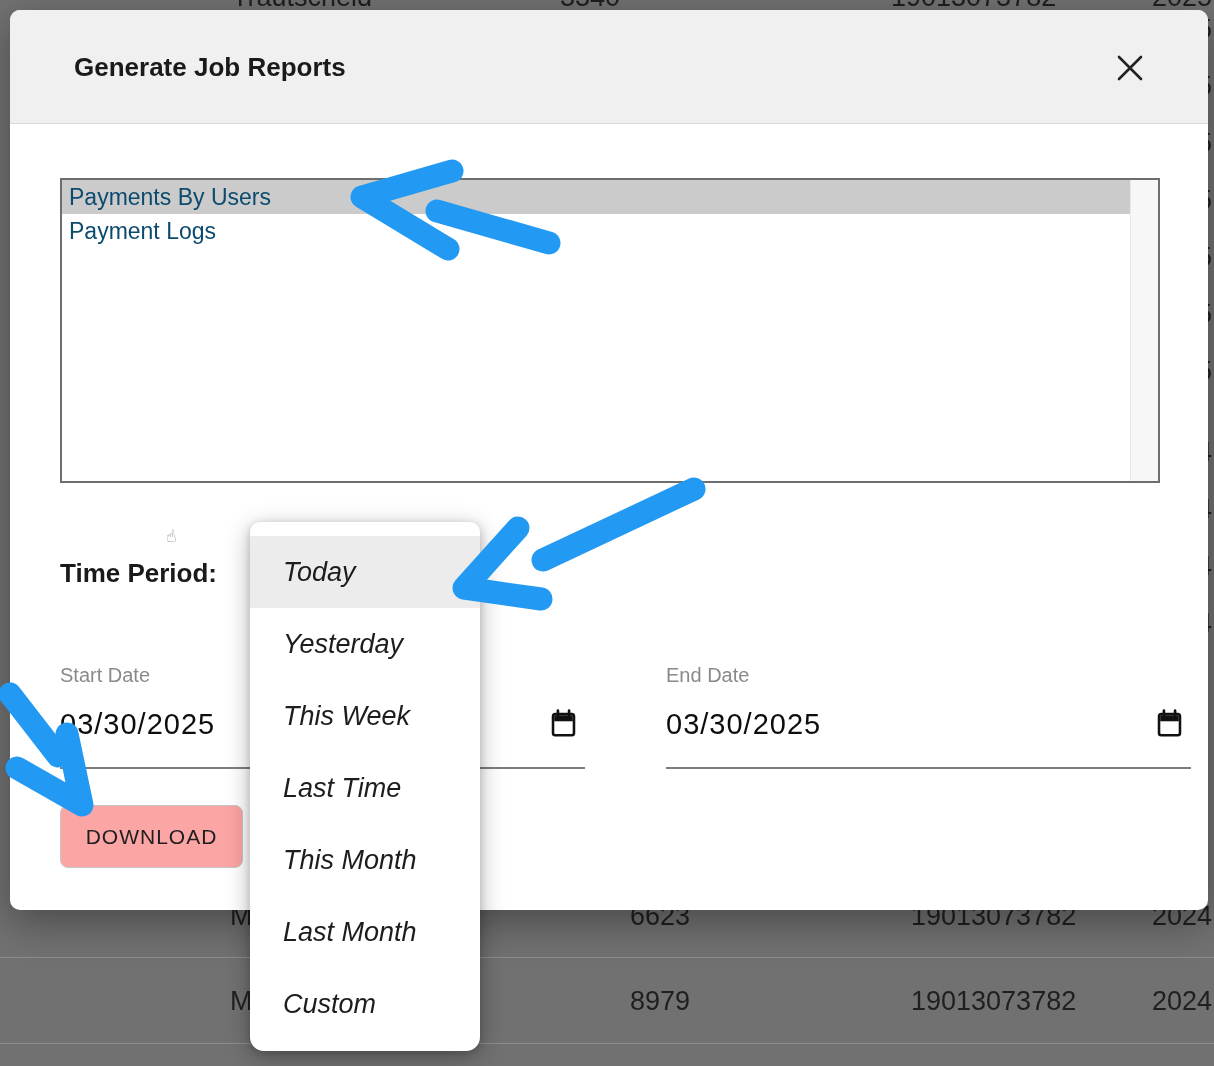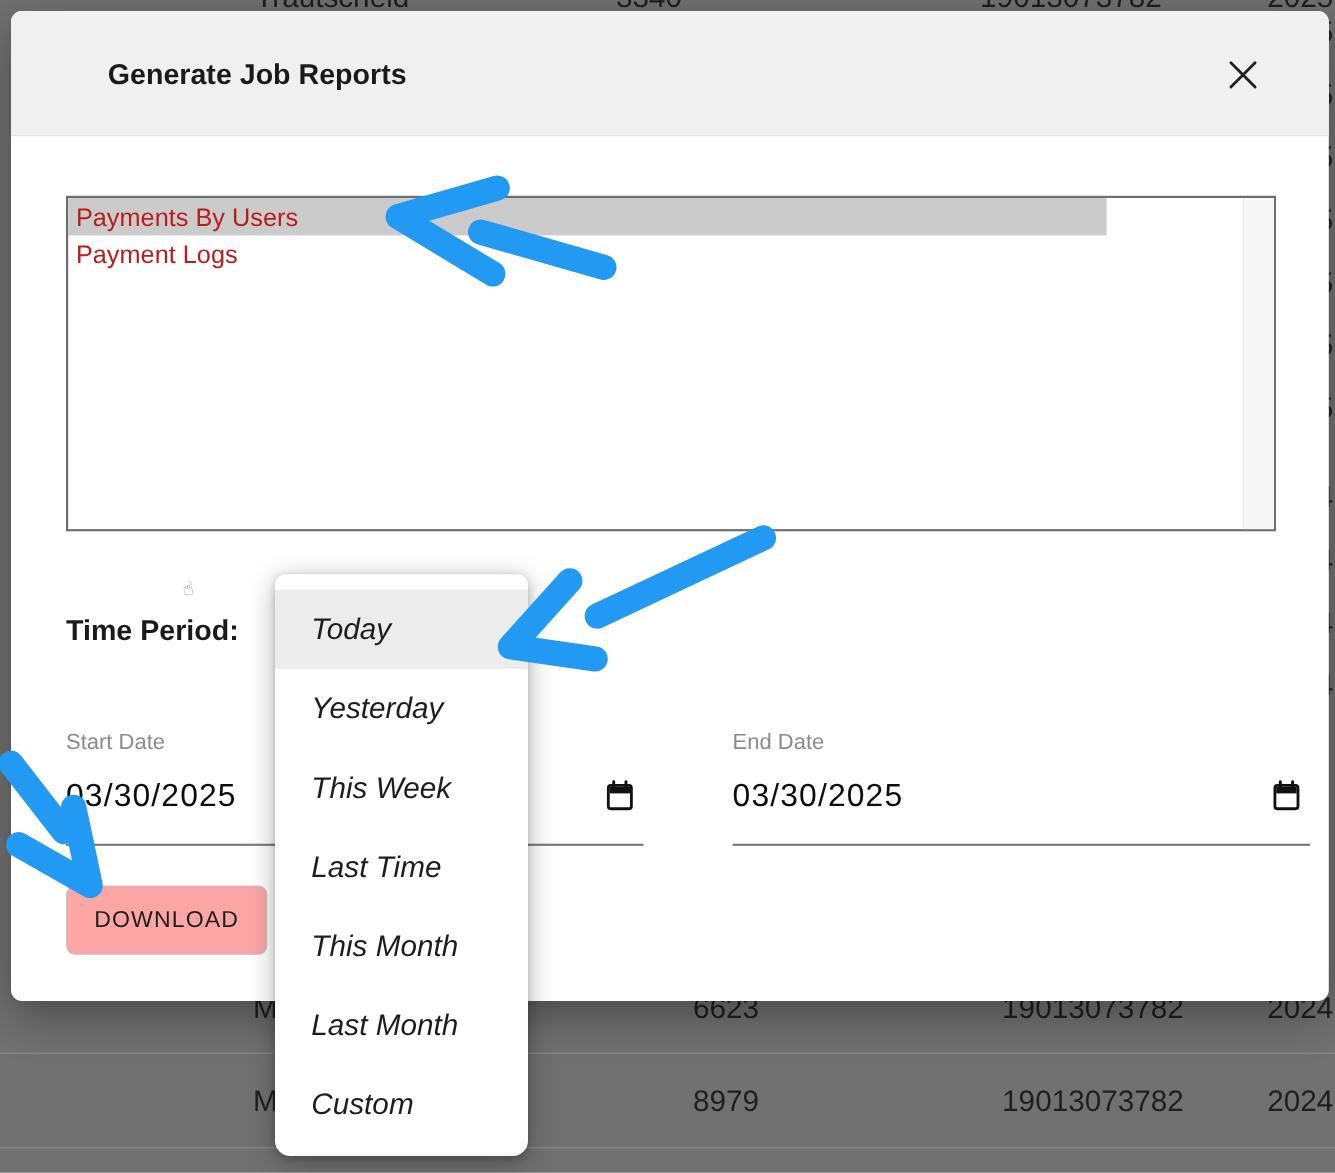--- a/index.html
+++ b/index.html
@@ -30,36 +30,36 @@
     box-shadow: 0 12px 40px rgba(0,0,0,0.35);
   }
   .modal-header {
     position: absolute; left: 0; top: 0; width: 1198px; height: 114px;
     background: #f0f0f0; border-radius: 10px 10px 0 0;
     border-bottom: 1px solid #dadada;
   }
   .modal-title {
     position: absolute; left: 64px; top: 0; height: 114px;
     display: flex; align-items: center;
-    font-size: 26px; font-weight: bold; color: #1a1a1a; margin-left: 24px;
+    font-size: 26px; font-weight: bold; color: #1a1a1a;
   }
   .close-btn {
     position: absolute; right: 58px; top: 38px; width: 40px; height: 40px;
     display: flex; align-items: center; justify-content: center;
     cursor: pointer; background: none; border: none;
   }
 
   
   .listbox {
     position: absolute; left: 50px; top: 168px; width: 1100px; height: 305px;
     border: 2px solid #6e6e6e; background: #ffffff;
   }
   .listbox-option {
     height: 34px; line-height: 34px; padding-left: 7px;
-    font-size: 23px; color: #b91c1c; width: 944px;
+    font-size: 23px; color: #0c4a6e; width: 1068px;
     white-space: nowrap; overflow: hidden;
   }
   .listbox-option.selected { background: #cbcbcb; }
   .listbox-track {
     position: absolute; right: 0; top: 0; width: 28px; height: 301px;
     background: #f7f7f7; border-left: 1px solid #e9e9e9;
   }
 
   
   .time-period-label {

